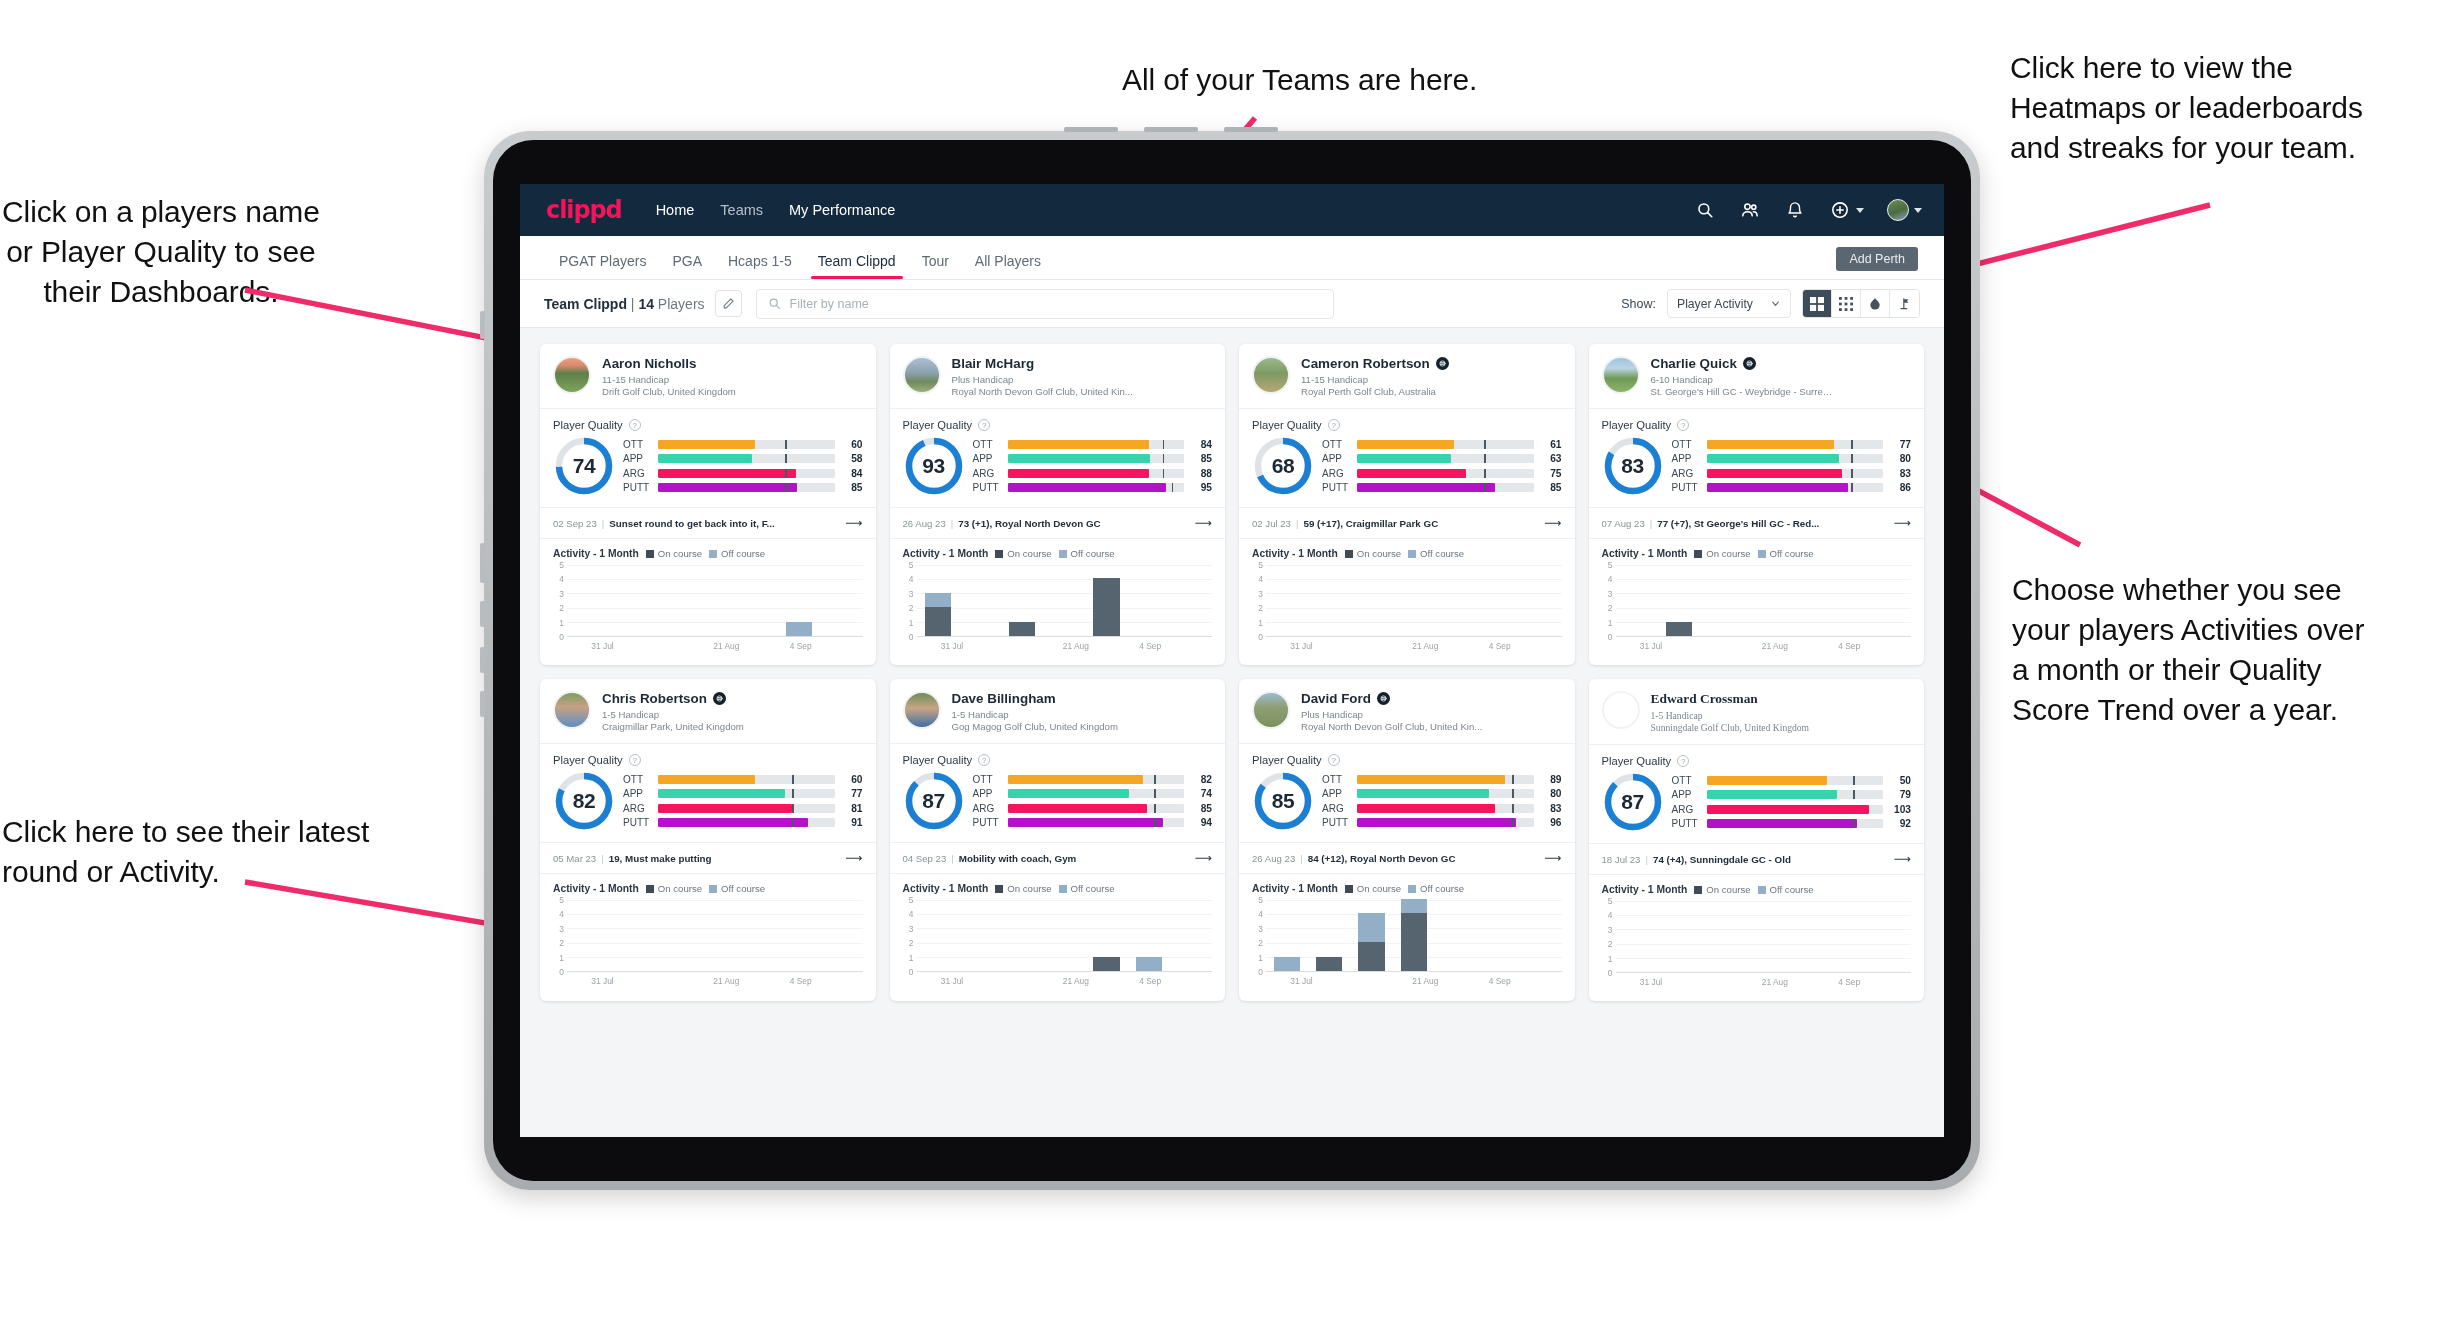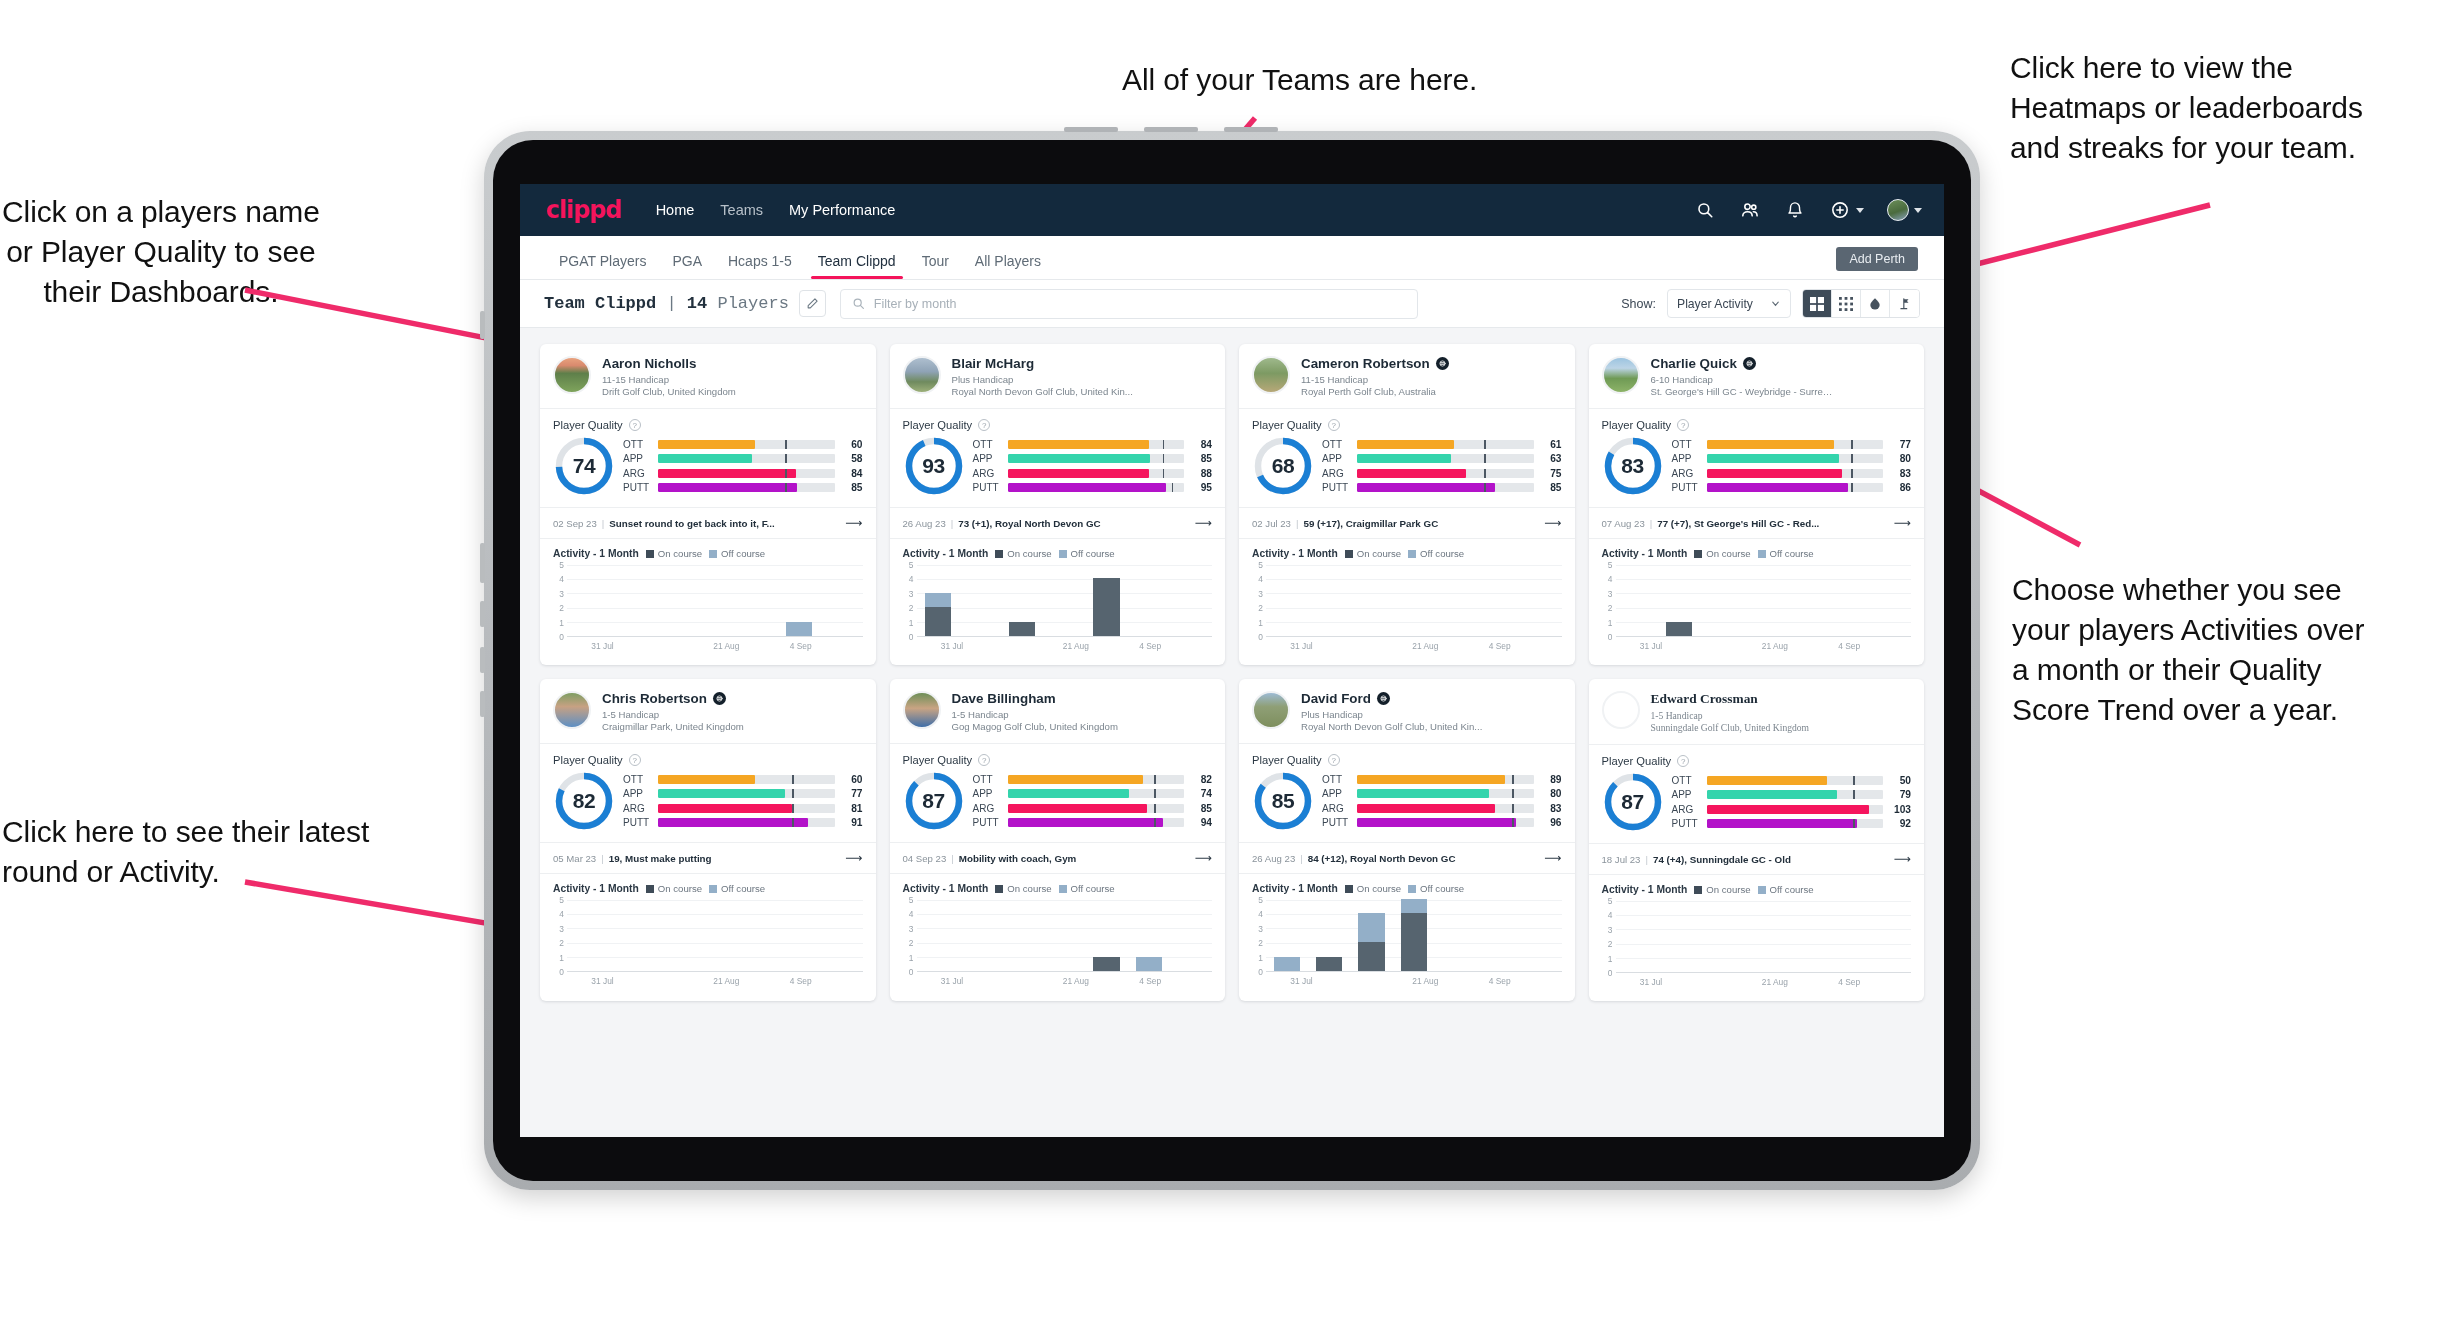--- a/index.html
+++ b/index.html
@@ -107,21 +107,21 @@
     background: #5a6672; color: #e9edf1; font-size: 12.5px;
     padding: 5px 13px; border-radius: 3px; white-space: nowrap;
   }
 
   
   .filterbar {
     height: 48px; background: #ffffff;
     display: flex; align-items: center; padding: 0 24px;
     border-bottom: 1px solid #e6e9ec;
   }
-  .team-label { font-size: 17px; color: #3b4754; white-space: nowrap; font-family: Liberation Mono, monospace; }
+  .team-label { font-size: 14px; color: #3b4754; white-space: nowrap; }
   .team-label b { font-weight: bold; color: #22303d; }
   .team-label .muted { color: #6b7883; }
   .pencil-btn {
     width: 27px; height: 27px; margin-left: 10px; margin-right: 14px;
     border: 1px solid #dfe3e7; border-radius: 4px;
     display: flex; align-items: center; justify-content: center; color: #6b7883;
   }
   .searchbox {
     flex: 1; height: 30px; border: 1px solid #e2e6ea; border-radius: 4px;
     display: flex; align-items: center; padding: 0 11px; background: #fff;
@@ -335,21 +335,21 @@
       <div class="pencil-btn">
         <svg width="13" height="13" viewBox="0 0 24 24" fill="none" stroke="currentColor" stroke-width="2" stroke-linecap="round" stroke-linejoin="round">
             <path d="M16.5 3.5l4 4L8 20H4v-4z"></path>
           </svg>
       </div>
       <div class="searchbox">
         <svg width="13" height="13" viewBox="0 0 24 24" fill="none" stroke="#aab3bb" stroke-width="2.2" stroke-linecap="round">
             <circle cx="10.5" cy="10.5" r="6.5"></circle>
             <line x1="15.5" y1="15.5" x2="21" y2="21"></line>
           </svg>
-        <span class="ph">Filter by month</span>
+        <span class="ph">Filter by name</span>
       </div>
       <div class="show-group">
         <span class="show-lbl">Show:</span>
         <div class="select">
           <span>Player Activity</span>
           <svg class="sel-caret" width="11" height="11" viewBox="0 0 24 24" fill="none" stroke="#5f6b76" stroke-width="2.4" stroke-linecap="round">
               <polyline points="6,9 12,16 18,9"></polyline>
             </svg>
         </div>
         <div class="viewtoggle">

